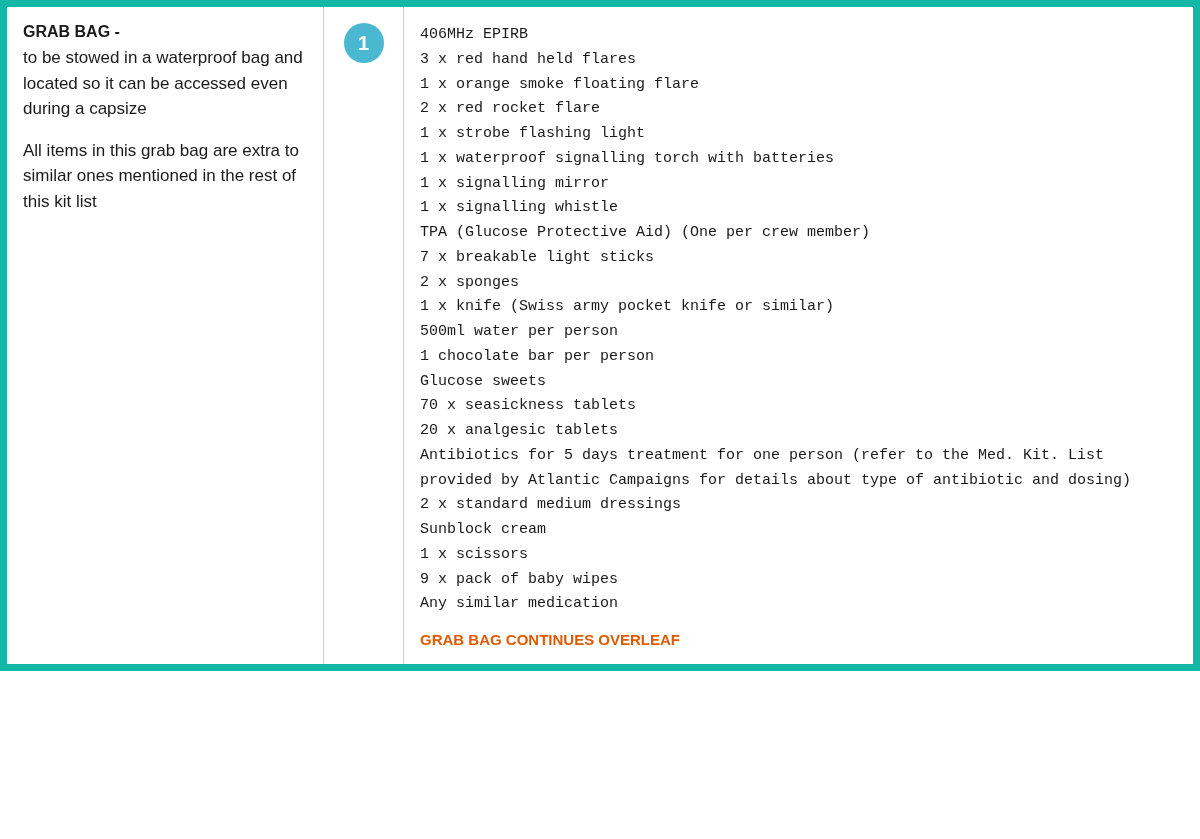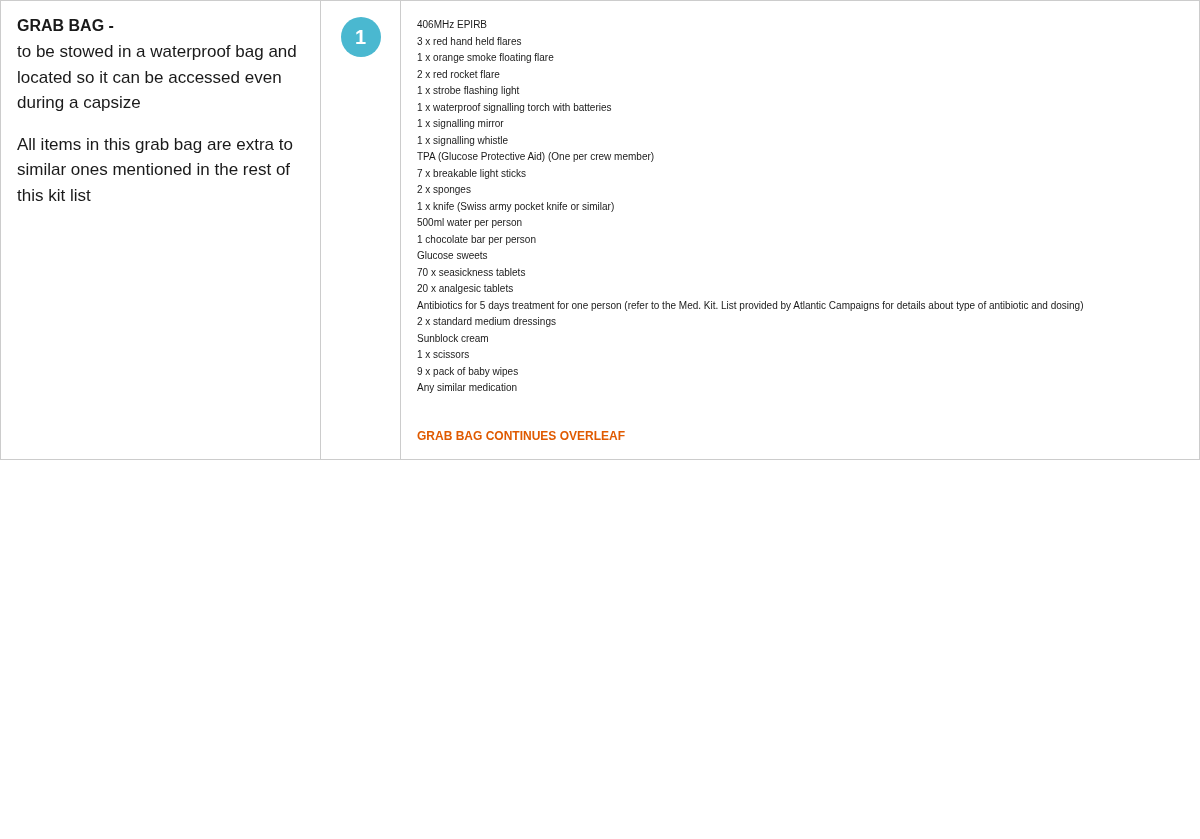--- a/index.html
+++ b/index.html
@@ -11,21 +11,21 @@
     body {
       font-family: Arial, Helvetica, sans-serif;
       font-size: 15px;
       background: #fff;
       color: #1a1a1a;
     }
 
     .main-table {
       width: 100%;
       border-collapse: collapse;
-      border: 1px solid #14b8a6;
+      border: 7px solid #14b8a6;
     }
 
     .main-table td {
       border: 1px solid #ccc;
       vertical-align: top;
       padding: 16px;
     }
 
     .col-description {
       width: 320px;
@@ -61,32 +61,33 @@
       height: 40px;
       border-radius: 50%;
       background-color: #4ab8d0;
       color: #fff;
       font-size: 20px;
       font-weight: bold;
     }
 
     .items-list {
       line-height: 1.65;
-      font-size: 10px;
+      font-size: 15px;
+      font-family: Liberation Mono, monospace;
     }
 
     .items-list p {
       margin: 0;
       padding: 0;
     }
 
     .continues-overleaf {
-      margin-top: 32px;
+      margin-top: 14px;
       font-weight: bold;
-      font-size: 12px;
+      font-size: 15px;
       color: #e05a00;
     }
   </style>
 </head>
 <body>
 
 <table class="main-table">
   <tbody>
       <tr>
     <td class="col-description">

